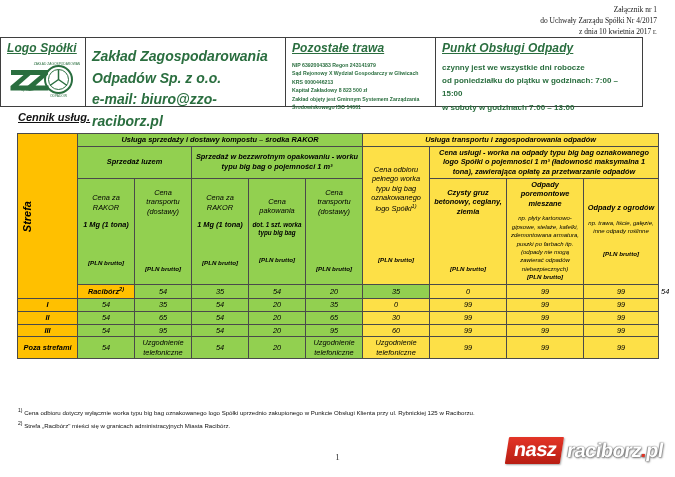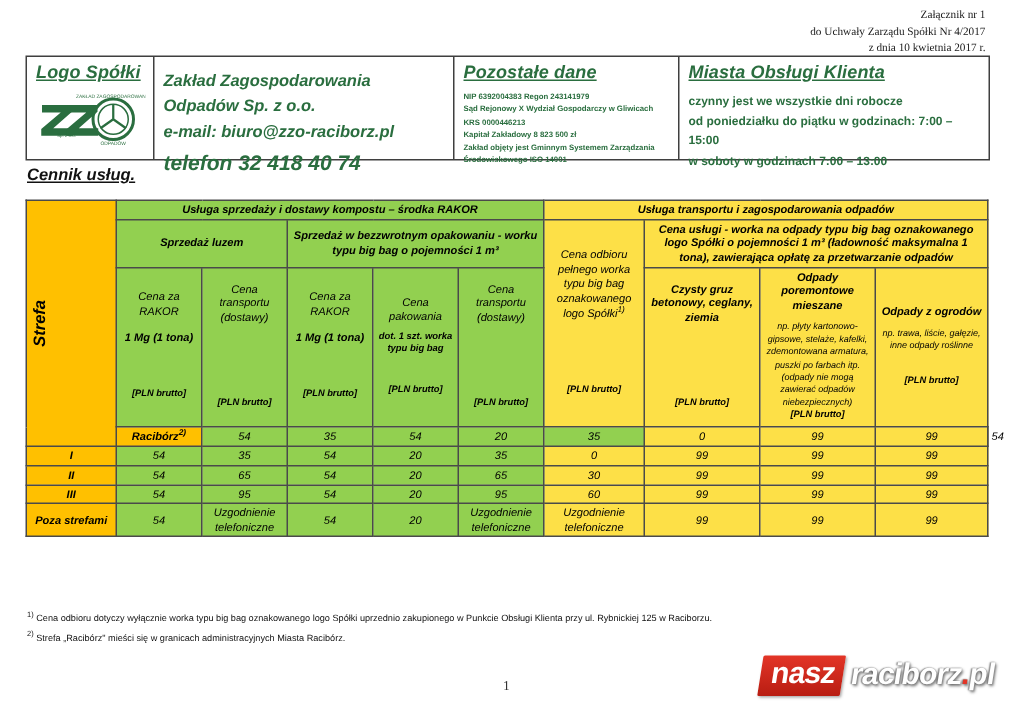--- a/index.html
+++ b/index.html
@@ -17,21 +17,21 @@
   .appendix{
     position:absolute; right:18px; top:5px;
     text-align:right;
     font-family:"Liberation Serif", serif;
     font-size:7.5px; line-height:1.45;
     color:#1a1a1a;
   }
 
   
   .hdr{
-    position:absolute; left:17px; top:37px;
+    position:absolute; left:0; top:37px;
     width:641px; height:68px;
     border:1px solid #3f3f3f;
     display:flex;
     background:#fff;
   }
   .hdr-cell{ border-right:1px solid #3f3f3f; padding:3px 5px 2px 6px; box-sizing:border-box; position:relative;}
   .hdr-cell:last-child{border-right:none;}
   .c-logo{width:85px;}
   .c-addr{width:200px;}
   .c-data{width:150px;}
@@ -40,21 +40,21 @@
   .hdr-title{
     font-family:"Liberation Sans", sans-serif;
     font-weight:bold; font-style:italic;
     font-size:12px; color:#2a6e3f;
     text-decoration:underline;
     white-space:nowrap;
     letter-spacing:.1px;
   }
   .addr-lines{
     margin-top:5px;
-    font-size:11px; font-style:italic; font-weight:bold;
+    font-size:14px; font-style:italic; font-weight:bold;
     color:#2a6e3f; line-height:1.55;
   }
   .addr-tel{
     margin-top:3px;
     font-size:14px; font-weight:bold; font-style:italic;
     color:#2a6e3f;
   }
   .data-lines{
     margin-top:6px;
     font-size:5.2px; font-weight:bold;
@@ -201,33 +201,33 @@
 
     <div class="hdr-cell c-addr">
       <div class="addr-lines">
         <div>Zakład Zagospodarowania Odpadów Sp. z o.o.</div>
         <div>e-mail: biuro@zzo-raciborz.pl</div>
       </div>
       <div class="addr-tel">telefon 32 418 40 74</div>
     </div>
 
     <div class="hdr-cell c-data">
-      <div class="hdr-title">Pozostałe dane</div>
+      <div class="hdr-title">Pozostałe trawa</div>
       <div class="data-lines">
         <div>NIP 6392004383  Regon 243141979</div>
         <div>Sąd Rejonowy X Wydział Gospodarczy w Gliwicach</div>
         <div>KRS 0000446213</div>
         <div>Kapitał Zakładowy 8 823 500 zł</div>
         <div>Zakład objęty jest Gminnym Systemem Zarządzania</div>
         <div>Środowiskowego ISO 14001</div>
       </div>
     </div>
 
     <div class="hdr-cell c-pok">
-      <div class="hdr-title">Miasta Obsługi Klienta</div>
+      <div class="hdr-title">Punkt Obsługi Odpady</div>
       <div class="pok-lines">
         <div>czynny jest we wszystkie dni robocze</div>
         <div>od poniedziałku do piątku w godzinach: 7:00 – 15:00</div>
         <div>w soboty w godzinach  7:00 – 13:00</div>
       </div>
     </div>
   </div>
 
   <div class="cennik">Cennik usług.</div>
 

